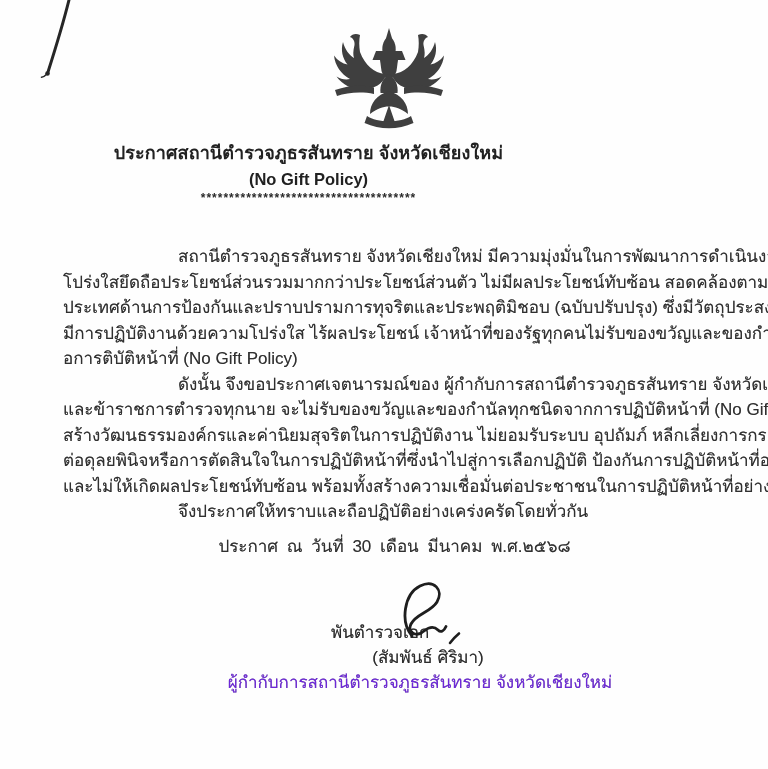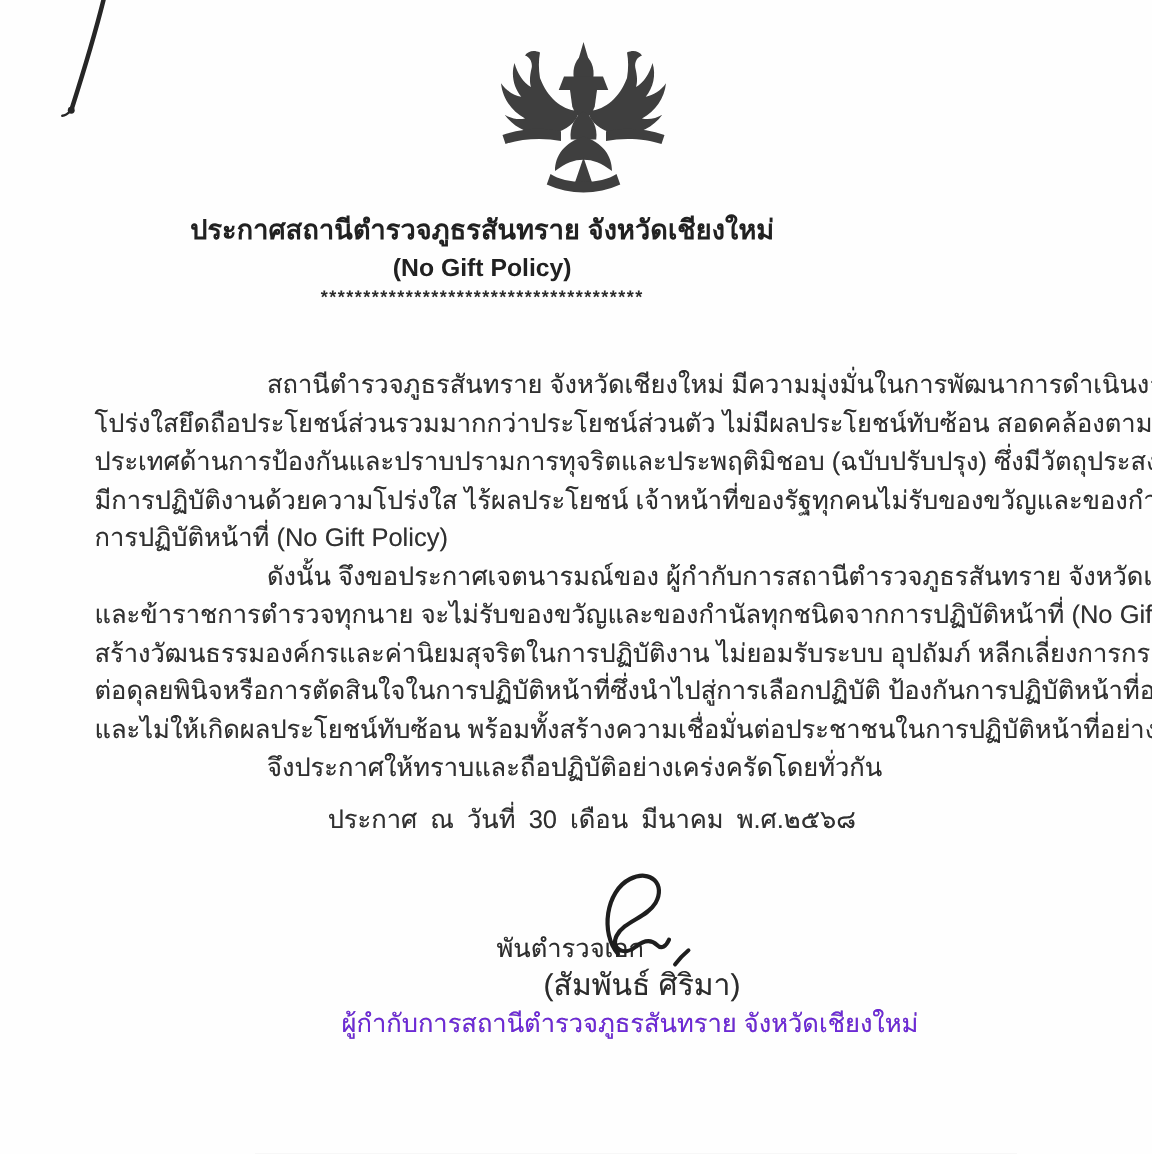--- a/index.html
+++ b/index.html
@@ -15,21 +15,21 @@
     color:#2e2e2e;
     overflow:hidden;
   }
   .pen-mark{
     position:absolute;left:38px;top:0;width:34px;height:84px;
   }
   .emblem{
     position:absolute;left:327px;top:27px;width:124px;height:112px;
   }
   .title-block{
-    position:absolute;top:139px;left:13px;width:617px;
+    position:absolute;top:139px;left:0;width:617px;
     text-align:center;
     color:#212121;
   }
   .title-line{
     font-size:18px;line-height:28px;font-weight:bold;
     letter-spacing:.1px;
   }
   .title-en{
     font-size:16.5px;line-height:25px;font-weight:bold;
   }
@@ -56,21 +56,21 @@
   .sig-rank{
     position:absolute;left:331px;top:620px;
     font-size:17px;line-height:25px;color:#2c2c2c;
     text-shadow:0 0 .4px rgba(40,40,40,.45);
   }
   .sig-mark{
     position:absolute;left:398px;top:580px;width:80px;height:72px;
   }
   .sig-name{
     position:absolute;left:328px;top:645px;width:200px;
-    text-align:center;font-size:20px;line-height:25px;color:#2c2c2c;
+    text-align:center;font-size:17px;line-height:25px;color:#2c2c2c;
     text-shadow:0 0 .4px rgba(40,40,40,.45);
   }
   .sig-position{
     position:absolute;left:170px;top:670px;width:500px;
     text-align:center;font-size:17px;line-height:25px;color:#6d28d9;
     text-shadow:0 0 .4px rgba(40,40,40,.45);
   }
 </style>
 </head>
 <body>
@@ -127,21 +127,21 @@
     <div class="title-en">(No Gift Policy)</div>
     <div class="divider">**************************************</div>
   </div>
 
   <div class="body-block">
     <div>
       <div class="body-line indent">สถานีตำรวจภูธรสันทราย จังหวัดเชียงใหม่ มีความมุ่งมั่นในการพัฒนาการดำเนินงานให้เป็นไปอย่าง</div>
       <div class="body-line">โปร่งใสยึดถือประโยชน์ส่วนรวมมากกว่าประโยชน์ส่วนตัว ไม่มีผลประโยชน์ทับซ้อน สอดคล้องตามแผนการปฏิรูป</div>
       <div class="body-line">ประเทศด้านการป้องกันและปราบปรามการทุจริตและประพฤติมิชอบ (ฉบับปรับปรุง) ซึ่งมีวัตถุประสงค์ให้หน่วยงาน</div>
       <div class="body-line">มีการปฏิบัติงานด้วยความโปร่งใส ไร้ผลประโยชน์ เจ้าหน้าที่ของรัฐทุกคนไม่รับของขวัญและของกำนัลทุกชนิดจาก</div>
-      <div class="body-line">การปฏิบัติหน้าที่ (No Gift Policy)</div>
+      <div class="body-line">อการติบัติหน้าที่ (No Gift Policy)</div>
     </div>
     <div>
       <div class="body-line indent">ดังนั้น จึงขอประกาศเจตนารมณ์ของ ผู้กำกับการสถานีตำรวจภูธรสันทราย จังหวัดเชียงใหม่</div>
       <div class="body-line">และข้าราชการตำรวจทุกนาย จะไม่รับของขวัญและของกำนัลทุกชนิดจากการปฏิบัติหน้าที่ (No Gift Policy) ร่วมกัน</div>
       <div class="body-line">สร้างวัฒนธรรมองค์กรและค่านิยมสุจริตในการปฏิบัติงาน ไม่ยอมรับระบบ อุปถัมภ์ หลีกเลี่ยงการกระทำอันอาจมีผล</div>
       <div class="body-line">ต่อดุลยพินิจหรือการตัดสินใจในการปฏิบัติหน้าที่ซึ่งนำไปสู่การเลือกปฏิบัติ ป้องกันการปฏิบัติหน้าที่อย่างไม่เป็นธรรม</div>
       <div class="body-line">และไม่ให้เกิดผลประโยชน์ทับซ้อน พร้อมทั้งสร้างความเชื่อมั่นต่อประชาชนในการปฏิบัติหน้าที่อย่างมีธรรมาภิบาล</div>
     </div>
     <div class="body-line indent closing-line">จึงประกาศให้ทราบและถือปฏิบัติอย่างเคร่งครัดโดยทั่วกัน</div>
     <div class="date-line">ประกาศ ณ วันที่ 30 เดือน มีนาคม พ.ศ.๒๕๖๘</div>

